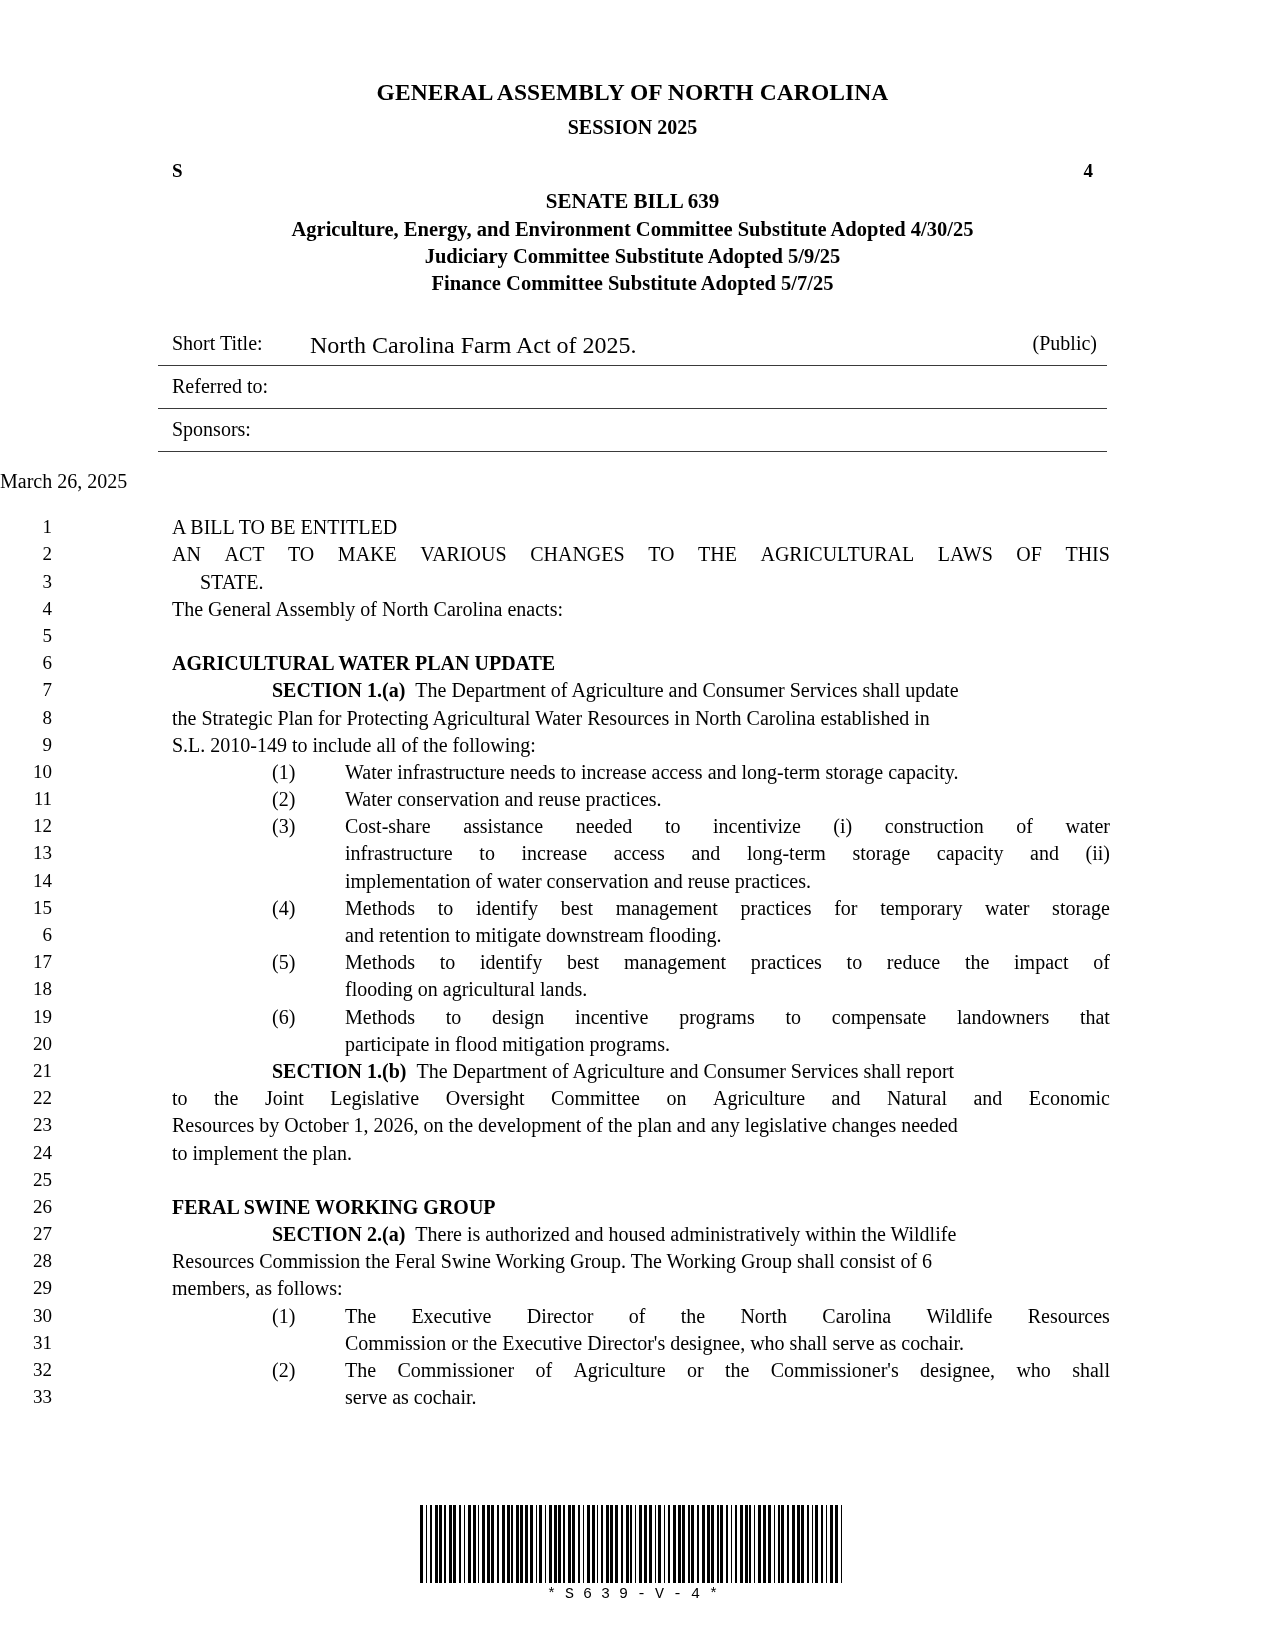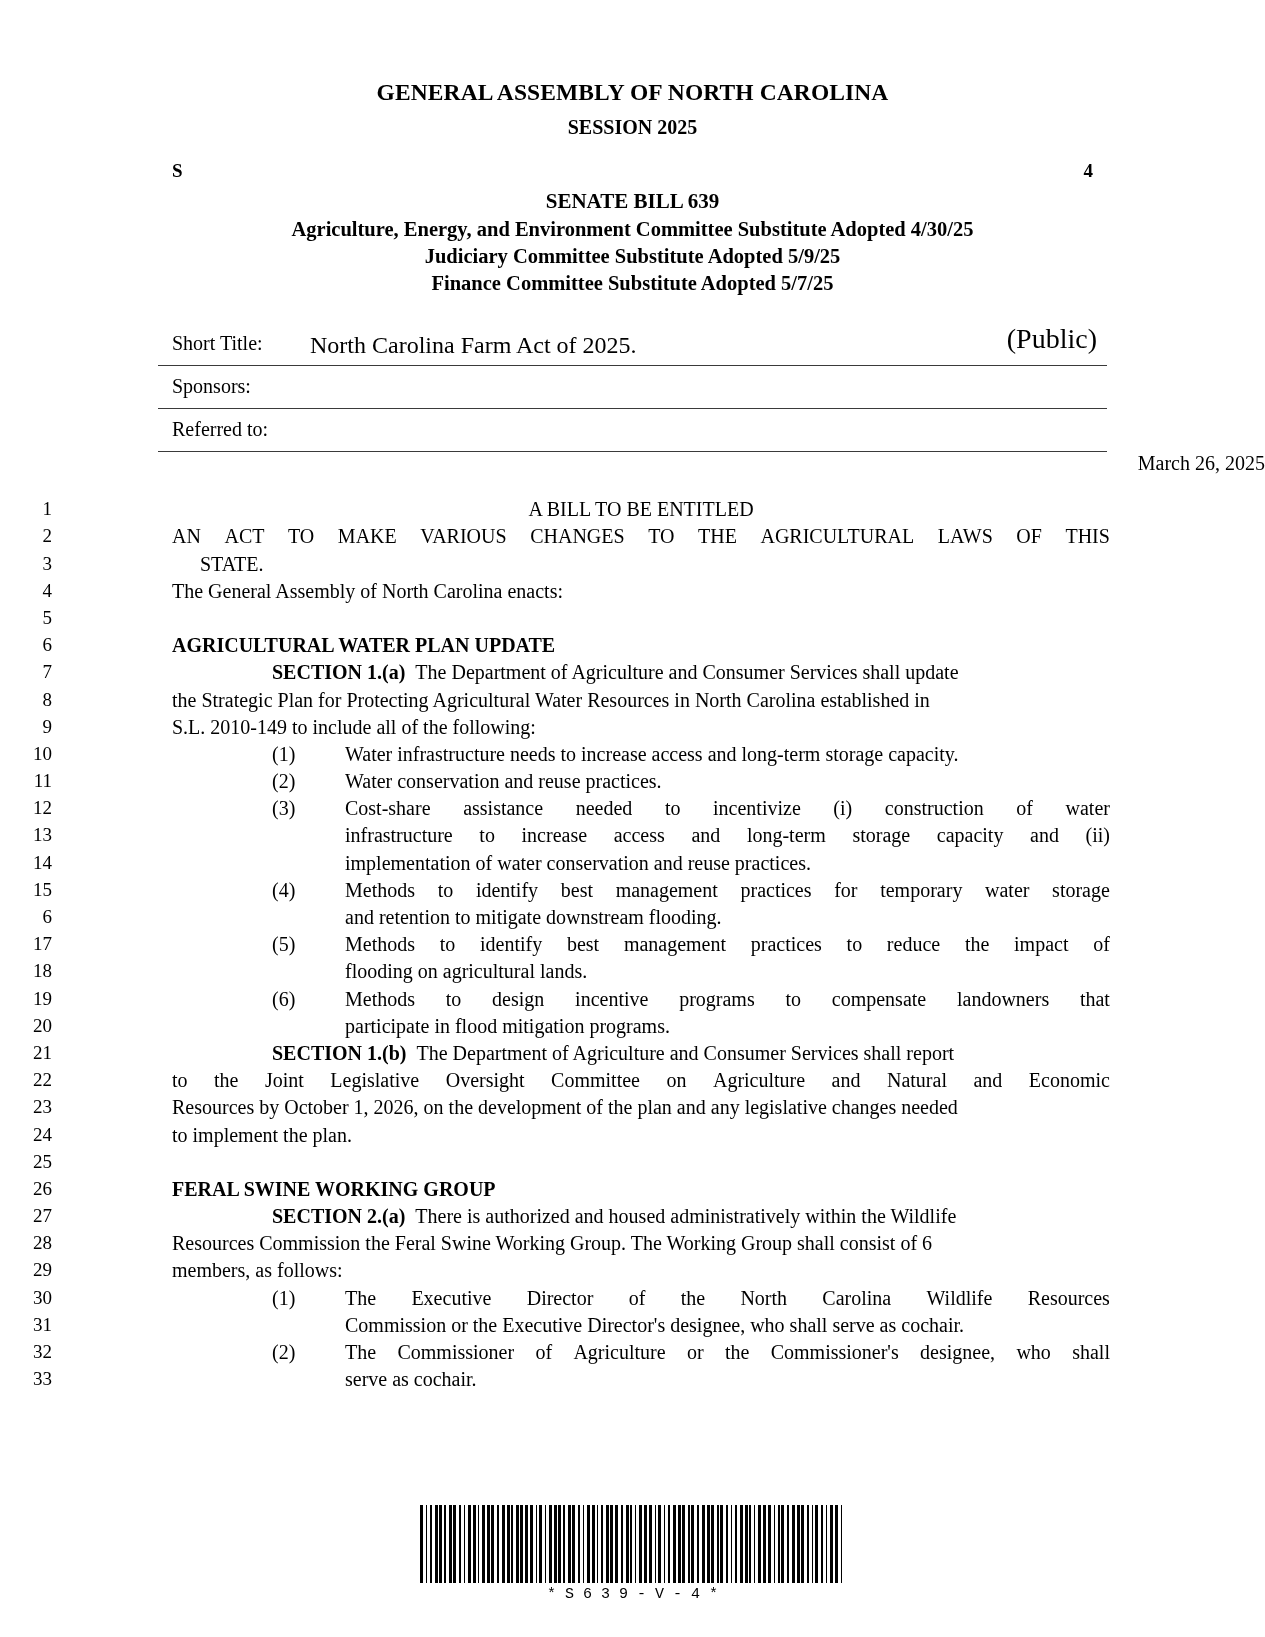--- a/index.html
+++ b/index.html
@@ -99,28 +99,29 @@
   }
   .field-row .value {
     position: absolute;
     left: 152px;
     top: 9px;
     font-size: 24px;
   }
   .field-row .right-value {
     position: absolute;
     right: 10px;
-    top: 0;
-    font-size: 28px;
+    top: 9px;
+    font-size: 20px;
   }
 
   
   .filed-date {
-    text-align: right;
+    text-align: left;
     font-size: 20px;
+    margin-top: 18px;
   }
 
   
   .body-block {
     margin-top: 22px;
     position: relative;
   }
   .lines {
     position: relative;
   }
@@ -147,21 +148,21 @@
     overflow: visible;
   }
   
   .line .content.just {
     display: flex;
     justify-content: space-between;
     white-space: normal;
   }
   .line .content.just > span { white-space: pre; }
 
-  .ctr { text-align: center; }
+  .ctr { }
   .bold { font-weight: bold; }
 
   
   .marker {
     position: absolute;
     left: 272px;
     top: 1px;
     font-size: 20px;
   }
   .item-text {
@@ -247,26 +248,26 @@
   </div>
 
   <div class="fields">
     <div class="field-row">
       <span class="label">Short Title:</span>
       <span class="value">North Carolina Farm Act of 2025.</span>
       <span class="right-value">(Public)</span>
       <span class="rule"></span>
     </div>
     <div class="field-row">
-      <span class="label">Sponsors:</span>
+      <span class="label">Referred to:</span>
       <span class="value"></span>
       <span class="rule"></span>
     </div>
     <div class="field-row">
-      <span class="label">Referred to:</span>
+      <span class="label">Sponsors:</span>
       <span class="value"></span>
       <span class="rule"></span>
     </div>
   </div>
 
   <div class="filed-date">March 26, 2025</div>
 
   <div class="body-block">
     <div class="lines" id="lines">
         <div class="line">

